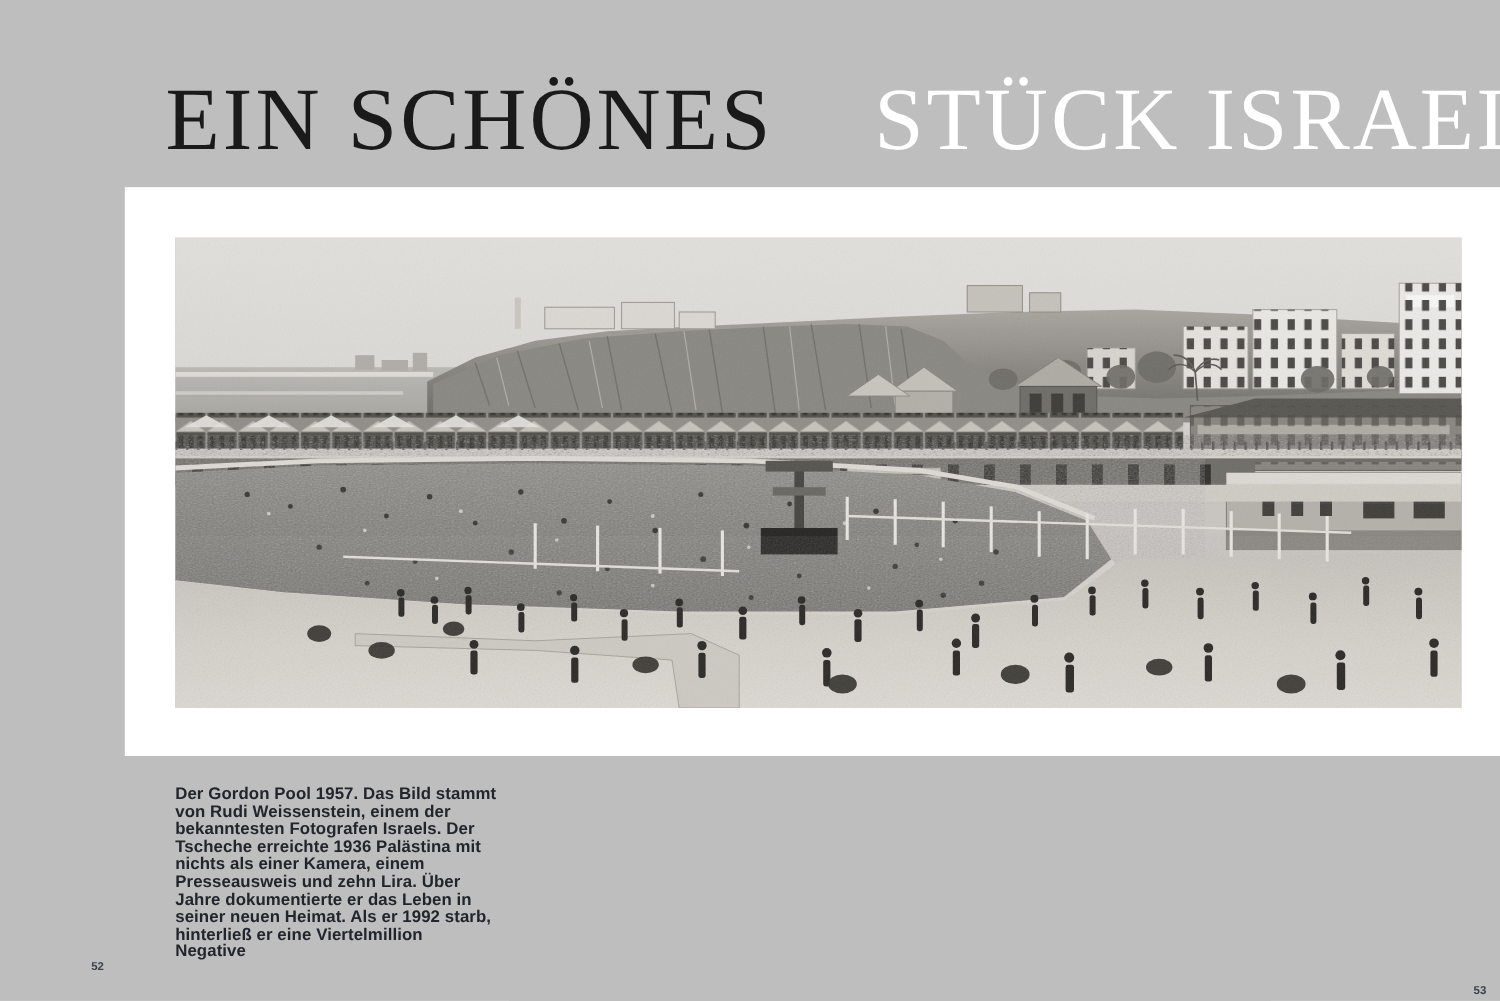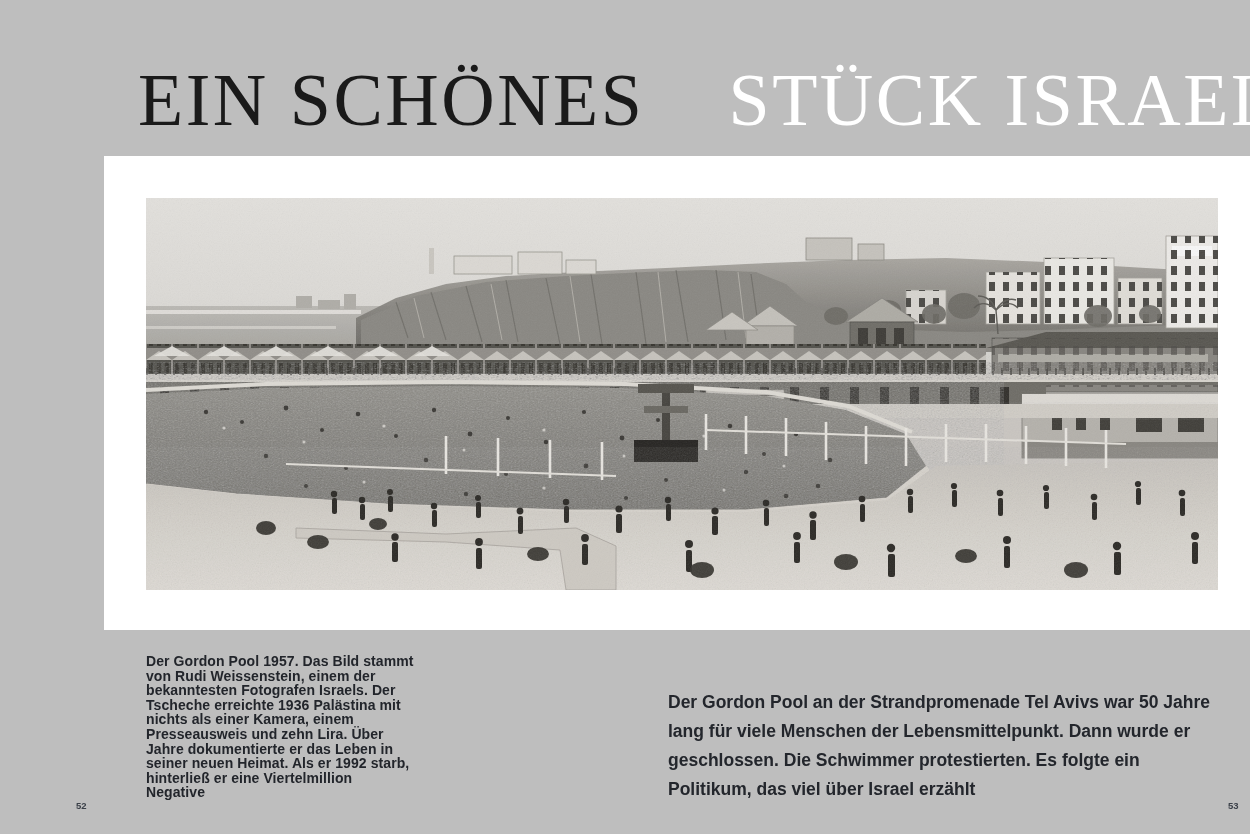--- a/index.html
+++ b/index.html
@@ -113,21 +113,21 @@
   .folio {
     position: absolute;
     top: 800px;
     font-family: "Liberation Sans", sans-serif;
     font-size: 9.5px;
     font-weight: 700;
     color: #3b4049;
     padding-left: 32px;
   }
   .folio-left  { left: 44px; }
-  .folio-right { left: 1196px; }
+  .folio-right { left: 1196px; margin-top: 20px; }
 </style>
 </head>
 <body>
 
 <div id="spread">
 
   <div class="headline">
     <div class="headline-inner">
       <span class="hl-word hl-dark">EIN SCHÖNES</span>
       <span class="hl-word hl-light">STÜCK ISRAEL</span>
@@ -655,20 +655,19 @@
 
         <rect x="0" y="0" width="1072" height="392" filter="url(#grain)" opacity="0.5"></rect>
 
         <rect x="0" y="0" width="1072" height="392" fill="#6b6760" opacity="0.05"></rect>
       </g>
     </svg>
   </div>
 
   <div class="caption">Der Gordon Pool 1957. Das Bild stammt von Rudi Weissenstein, einem der bekanntesten Fotografen Israels. Der Tscheche erreichte 1936 Palästina mit nichts als einer Kamera, einem Presseausweis und zehn Lira. Über Jahre dokumentierte er das Leben in seiner neuen Heimat. Als er 1992 starb, hinterließ er eine Viertelmillion Negative</div>
 
-  <div class="lead">Der Gordon Pool an der Strandpromenade Tel Avivs war 50 Jahre lang für viele Menschen der Lebensmittelpunkt. Dann wurde er geschlossen. Die Schwimmer protestierten. Es folgte ein Politikum, das viel über Israel erzählt</div>
 
 
   <div class="folio folio-left">52</div>
 
   <div class="folio folio-right">53</div>
 
 </div>
 
 </body></html>

